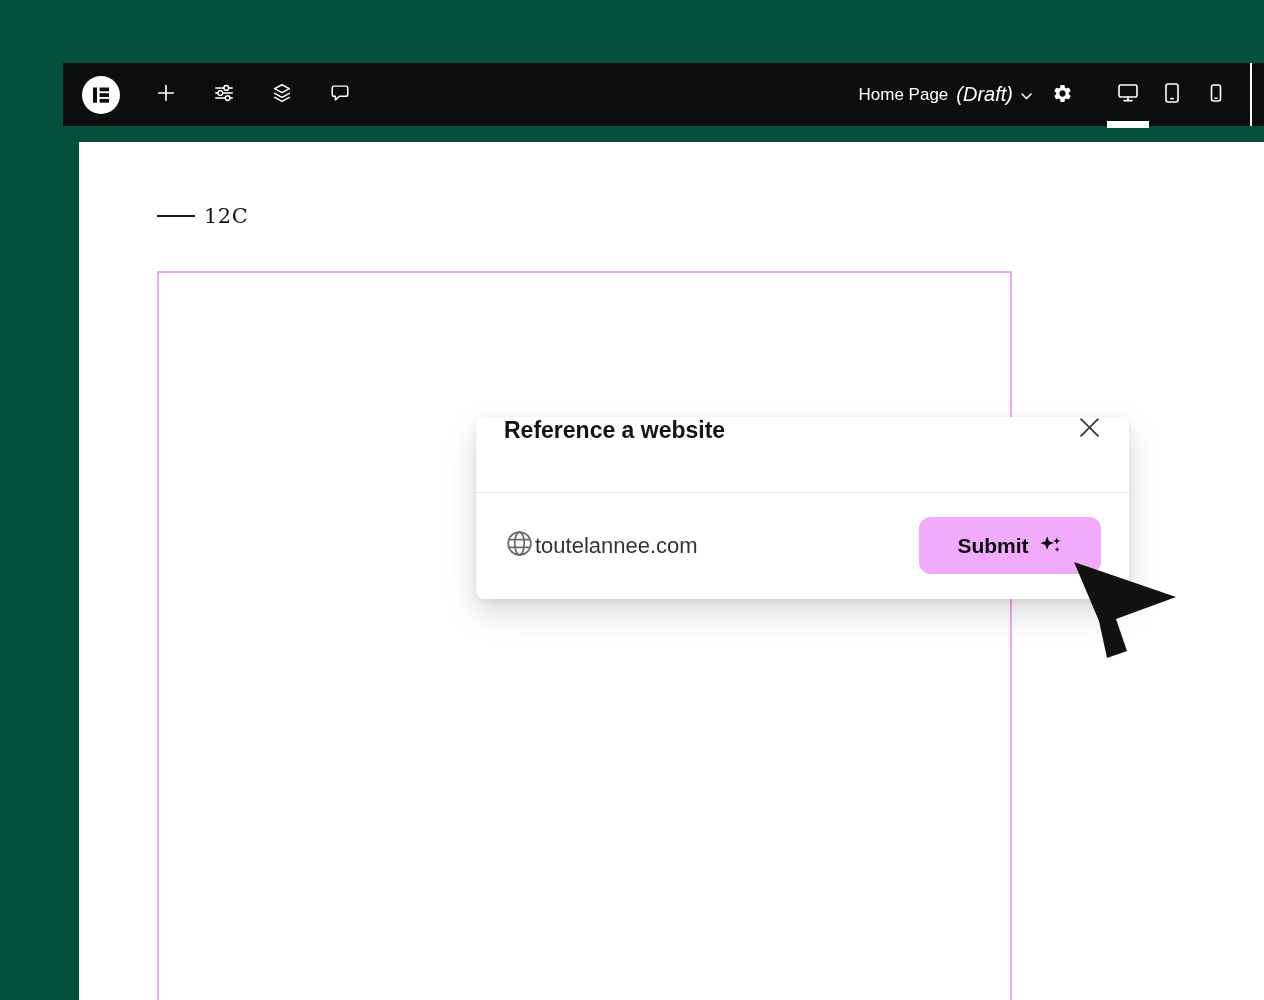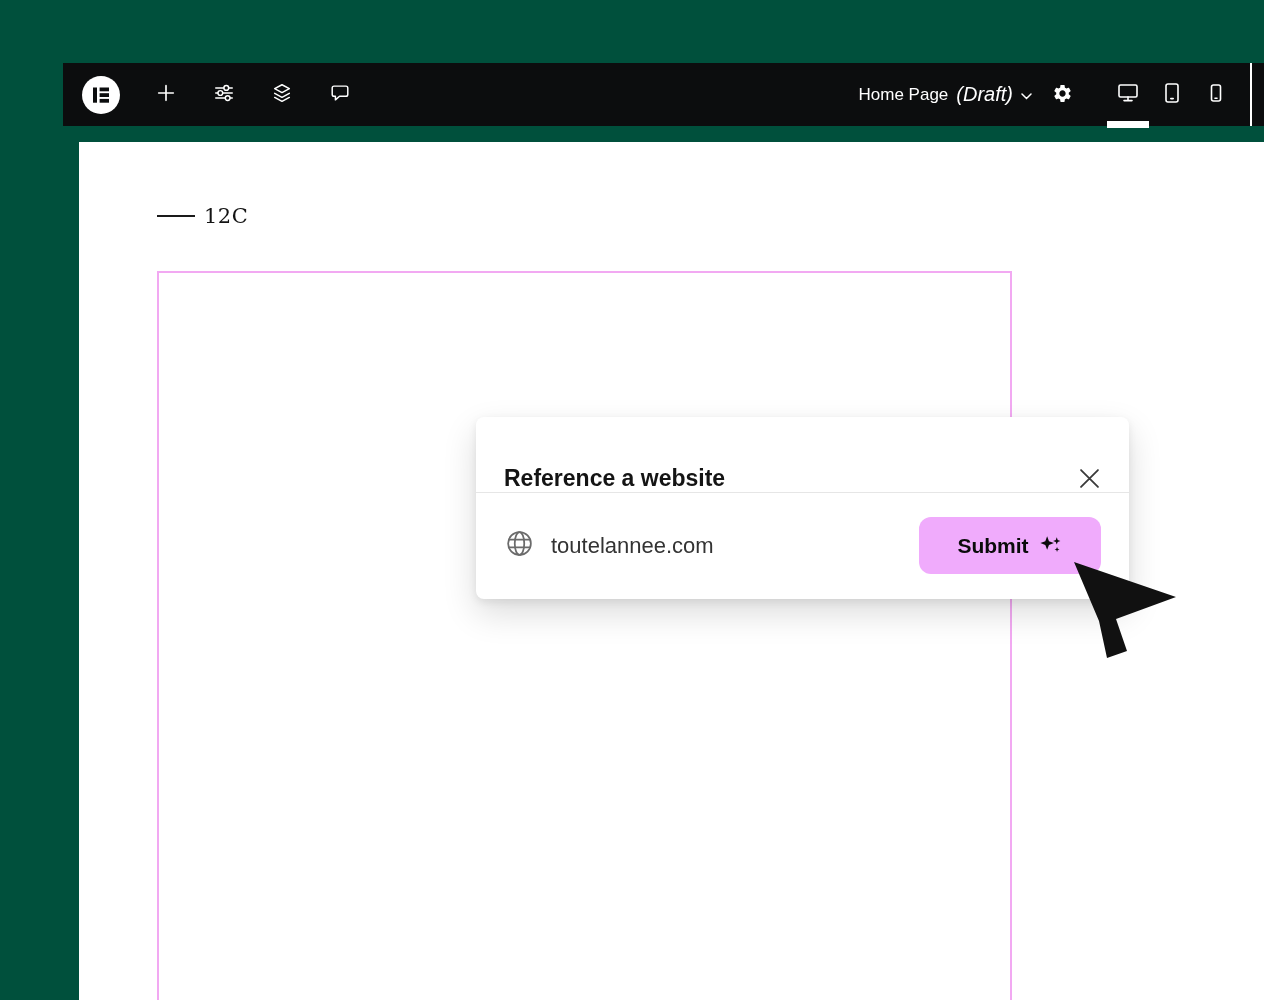--- a/index.html
+++ b/index.html
@@ -43,24 +43,24 @@
     position:absolute; left:78px; top:129px; width:855px; height:900px;
     border:2px solid #F2A9F2; background:transparent; z-index:1;
   }
 
   
   .modal {
     position:absolute; left:397px; top:275px; width:653px; height:182px;
     background:#fff; border-radius:8px; z-index:10;
     box-shadow:0 14px 34px rgba(0,0,0,0.14), 0 3px 8px rgba(0,0,0,0.08);
   }
-  .modal-header { height:76px; display:flex; align-items:flex-end; justify-content:space-between; padding:0 28px; border-bottom:1px solid #e6e6e6; }
+  .modal-header { height:76px; display:flex; align-items:flex-start; justify-content:space-between; padding:0 28px; border-bottom:1px solid #e6e6e6; }
   .modal-title { font-size:23px; font-weight:700; color:#141414; }
   .close-btn { background:none; border:none; cursor:pointer; width:24px; height:24px; display:flex; align-items:center; justify-content:center; }
-  .modal-body { height:105px; display:flex; align-items:center; padding:0 28px; gap:16px; }
+  .modal-body { height:105px; display:flex; align-items:center; padding:0 28px; }
   .url-input {
     flex:1; border:none; outline:none; background:transparent;
     font-family:"Liberation Sans", sans-serif; font-size:22px; color:#333;
   }
   .submit-btn {
     width:182px; height:57px; border:none; border-radius:12px; cursor:pointer;
     background:#F0ABFC; display:flex; align-items:center; justify-content:center; gap:9px;
   }
   .submit-label { font-size:21px; font-weight:700; color:#0b0b0b; font-family:"Liberation Sans", sans-serif; }
 

